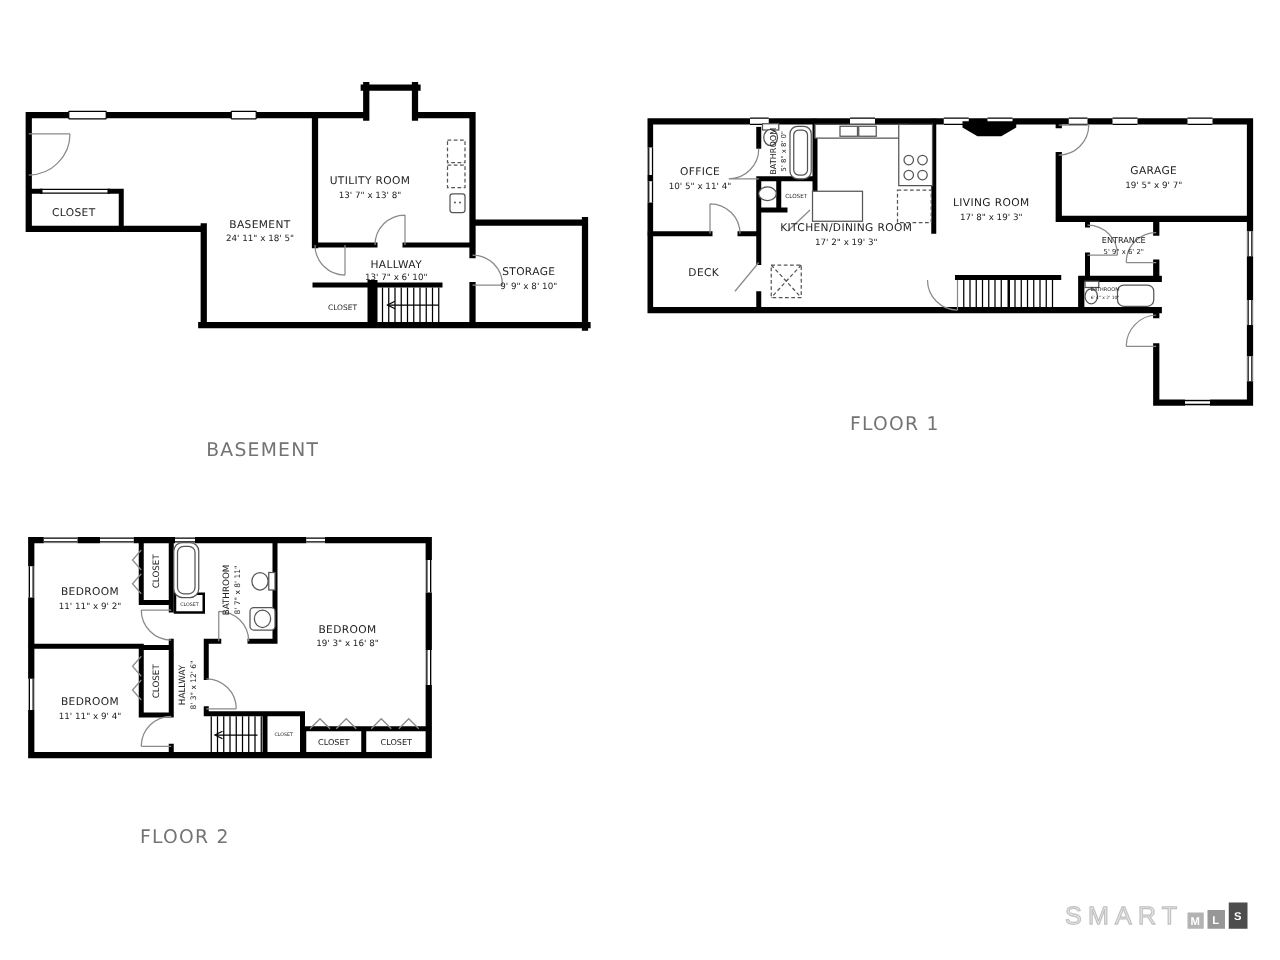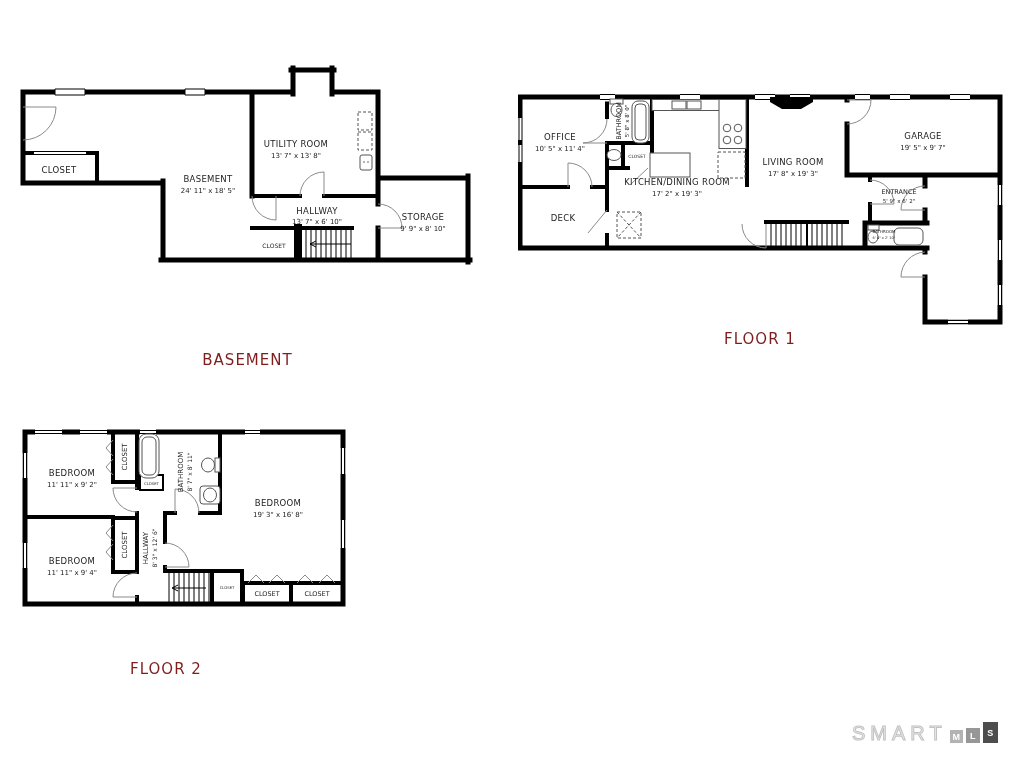--- a/index.html
+++ b/index.html
@@ -1,20 +1,20 @@
 <!DOCTYPE html>
 <html><head>
 <meta charset="utf-8">
 <style>
   html,body{margin:0;padding:0;background:#fff;}
   #stage{position:relative;width:1024px;height:768px;background:#ffffff;overflow:hidden;
          font-family:"Liberation Sans", sans-serif;}
   .plan{position:absolute;}
-  .floor-title{position:absolute;font-size:15px;color:#7f1d1d;letter-spacing:1px;
-               text-align:center;font-family:"DejaVu Sans", sans-serif;}
+  .floor-title{position:absolute;font-size:15px;color:#737373;letter-spacing:1px;
+               text-align:left;font-family:"DejaVu Sans", sans-serif;}
   svg text{font-family:"DejaVu Sans", sans-serif;fill:#222;}
   .rname{font-size:8.5px;letter-spacing:.3px;}
   .rdims{font-size:7px;}
   .walls{stroke:#000;fill:none;stroke-linecap:square;}
   .door{stroke:#8a8a8a;stroke-width:1;fill:none;}
   .fix{stroke:#555;stroke-width:1;fill:#fff;}
   .thinln{stroke:#000;stroke-width:1;fill:none;}
   
   #logo{position:absolute;left:852px;top:722px;display:flex;align-items:flex-end;}
   #logo .brand{font-size:20px;line-height:1;letter-spacing:5px;color:#ededed;
@@ -244,21 +244,21 @@
       <text text-anchor="middle" font-size="7" transform="translate(128,120) rotate(-90)">HALLWAY</text>
       <text text-anchor="middle" font-size="6" transform="translate(137,120) rotate(-90)">8' 3" x 12' 6"</text>
       <text text-anchor="middle" x="207" y="161" font-size="3.8">CLOSET</text>
       <text text-anchor="middle" x="247" y="168" font-size="6.5">CLOSET</text>
       <text text-anchor="middle" x="297" y="168" font-size="6.5">CLOSET</text>
     </g>
   </svg>
 
   <div class="floor-title" style="left:165px;top:351px;width:165px">BASEMENT</div>
   <div class="floor-title" style="left:680px;top:330px;width:160px">FLOOR 1</div>
-  <div class="floor-title" style="left:86px;top:660px;width:160px">FLOOR 2</div>
+  <div class="floor-title" style="left:112px;top:660px;width:160px">FLOOR 2</div>
 
   <div id="logo">
     <span class="brand">SMART</span>
     <span class="sq sq-m">M</span>
     <span class="sq sq-l">L</span>
     <span class="sq sq-s">S</span>
   </div>
 
 </div>
 

